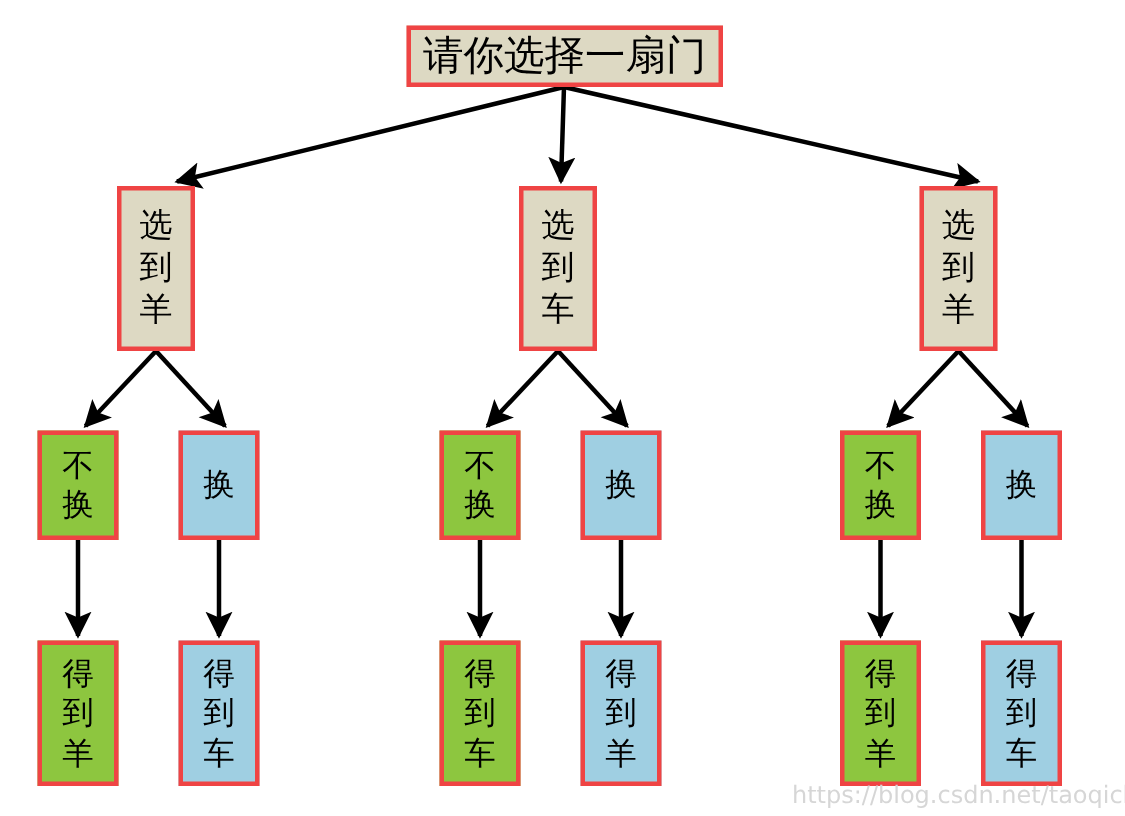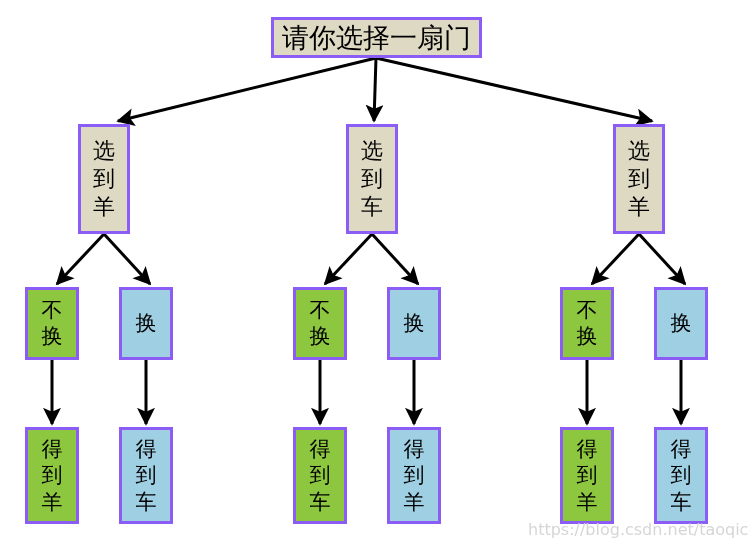--- a/index.html
+++ b/index.html
@@ -22,21 +22,21 @@
     position: absolute;
     left: 0;
     top: 0;
     width: 750px;
     height: 544px;
     pointer-events: none;
   }
   .node {
     position: absolute;
     box-sizing: border-box;
-    border: 3px solid #8b5cf6;
+    border: 3px solid #ef4444;
     display: flex;
     align-items: center;
     justify-content: center;
     z-index: 5;
   }
   .node-label {
     display: block;
     text-align: center;
     color: #000000;
     line-height: 1.12;

